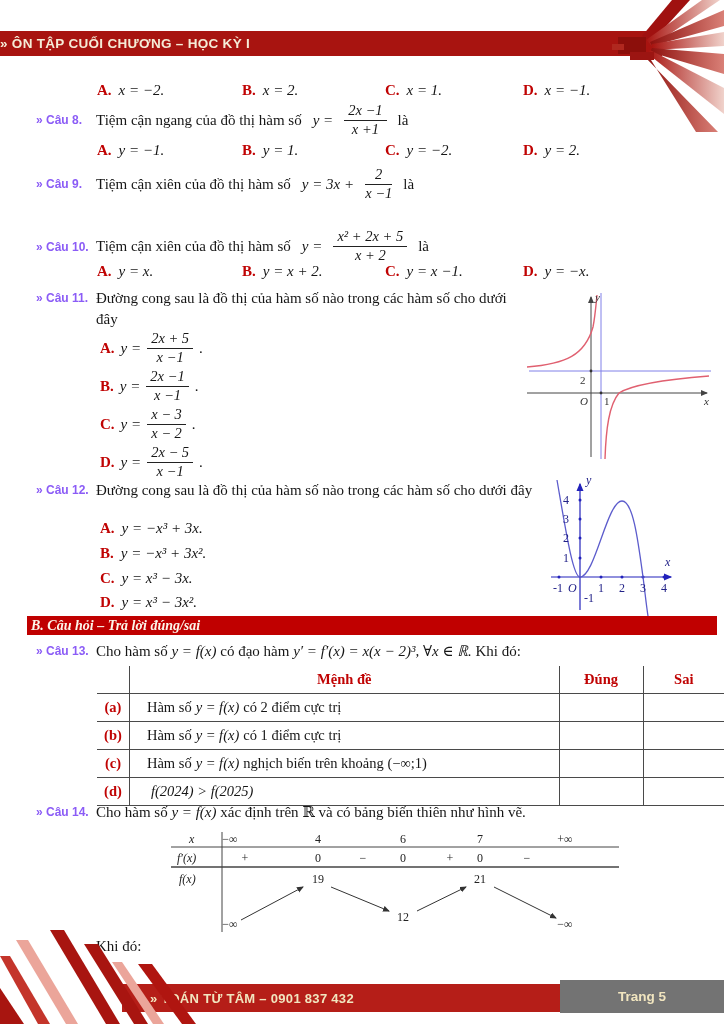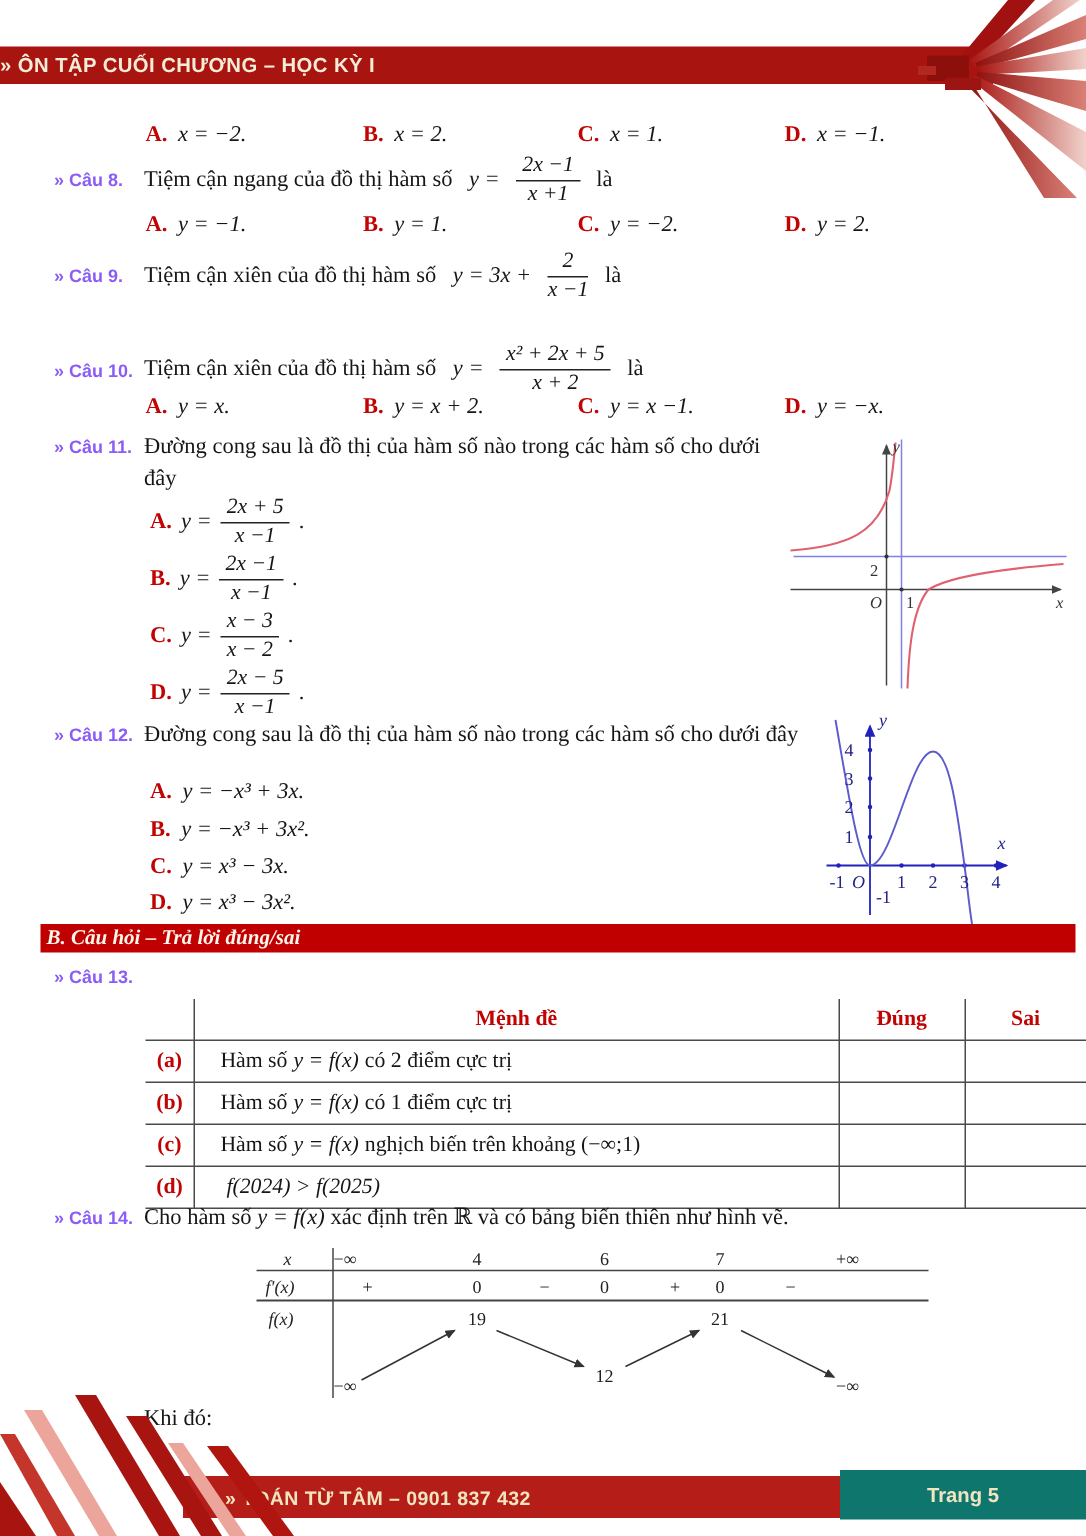--- a/index.html
+++ b/index.html
@@ -10,21 +10,21 @@
         display:flex;align-items:center;}
   .hbar span{color:#f5ecd7;font-family:"Liberation Sans","DejaVu Sans",sans-serif;
         font-weight:bold;font-size:13.5px;letter-spacing:.3px;padding-left:0;white-space:nowrap;}
   .secbar{position:absolute;left:27px;top:616px;width:690px;height:19px;background:#c00000;
         display:flex;align-items:center;}
   .secbar span{color:#fdf6ea;font-style:italic;font-weight:bold;font-size:14px;padding-left:4px;}
   .fbar{position:absolute;left:122px;right:0;top:984px;height:28px;background:#b51e18;
         display:flex;align-items:center;}
   .fbar .brand{color:#f1e5bf;font-family:"Liberation Sans","DejaVu Sans",sans-serif;
         font-weight:bold;font-size:13px;padding-left:28px;letter-spacing:.3px;}
-  .pagebox{position:absolute;right:0;top:980px;width:164px;height:33px;background:#0f766e;
+  .pagebox{position:absolute;right:0;top:980px;width:164px;height:33px;background:#737373;
         display:flex;align-items:center;justify-content:center;}
   .pagebox span{color:#f1e5bf;font-family:"Liberation Sans","DejaVu Sans",sans-serif;
         font-weight:bold;font-size:13.5px;}
   
   .qlabel{position:absolute;left:36px;color:#8b5cf6;font-family:"Liberation Sans","DejaVu Sans",sans-serif;
         font-weight:bold;font-size:12px;white-space:nowrap;}
   .qline{position:absolute;left:96px;display:flex;align-items:center;gap:11px;font-size:15px;white-space:nowrap;}
   .qtext{position:absolute;left:96px;font-size:15px;line-height:21px;}
   .m{font-style:italic;}
   .frac{display:inline-block;text-align:center;vertical-align:middle;font-style:italic;
@@ -240,20 +240,27 @@
     <text x="97" y="122" font-size="12" fill="#222288">3</text>
     <text x="118" y="122" font-size="12" fill="#222288">4</text>
     <text x="41" y="132" font-size="12" fill="#222288">-1</text>
   </svg>
 
   <div class="secbar">
     <span>B. Câu hỏi – Trả lời đúng/sai</span>
   </div>
 
   <span class="qlabel" style="top:644px;">» Câu 13.</span>
+  <div class="qtext" style="top:641px;width:610px;white-space:nowrap;">
+    <span>Cho hàm số</span>
+    <span class="m">y = f(x)</span>
+    <span>có đạo hàm</span>
+    <span class="m">y′ = f′(x) = x(x − 2)³, ∀x ∈ ℝ.</span>
+    <span>Khi đó:</span>
+  </div>
 
   <table class="t13">
     <tbody>
         <tr>
       <td class="lbl"></td>
       <td class="st hd">Mệnh đề</td>
       <td class="tr hd">Đúng</td>
       <td class="fa hd">Sai</td>
     </tr>
     <tr>

